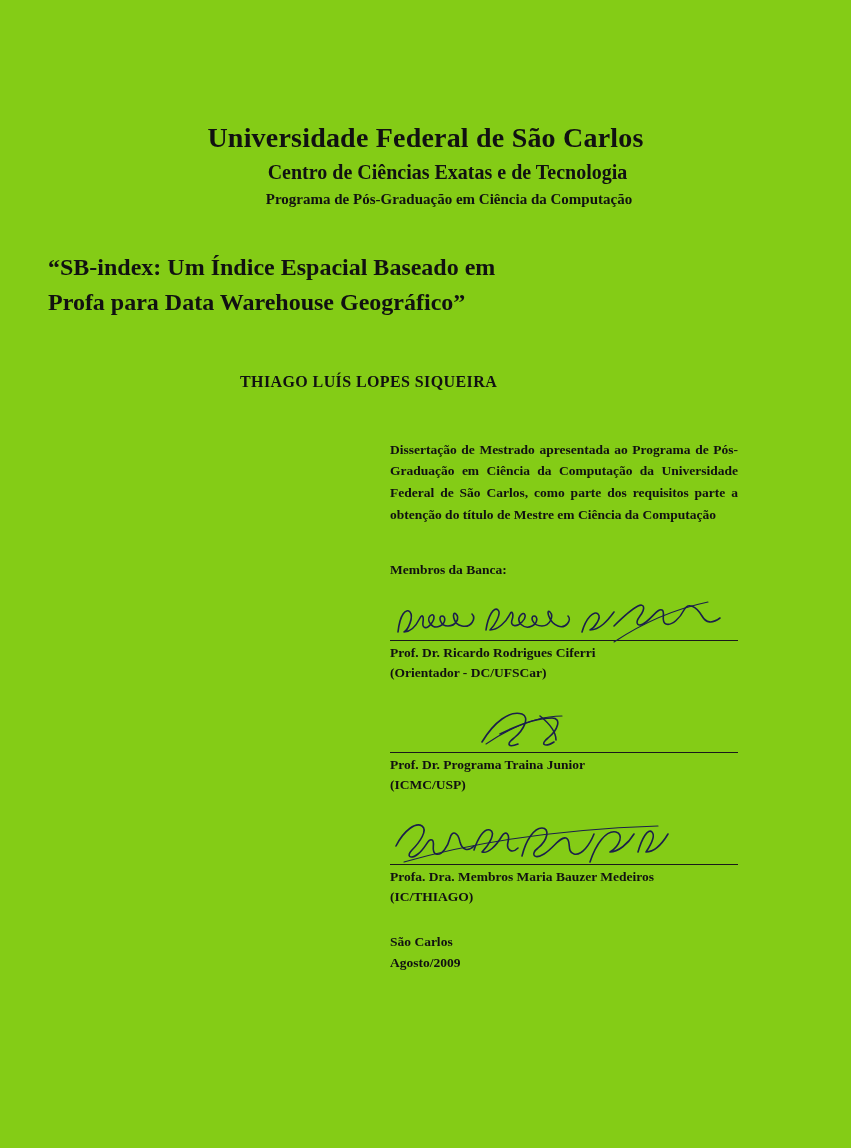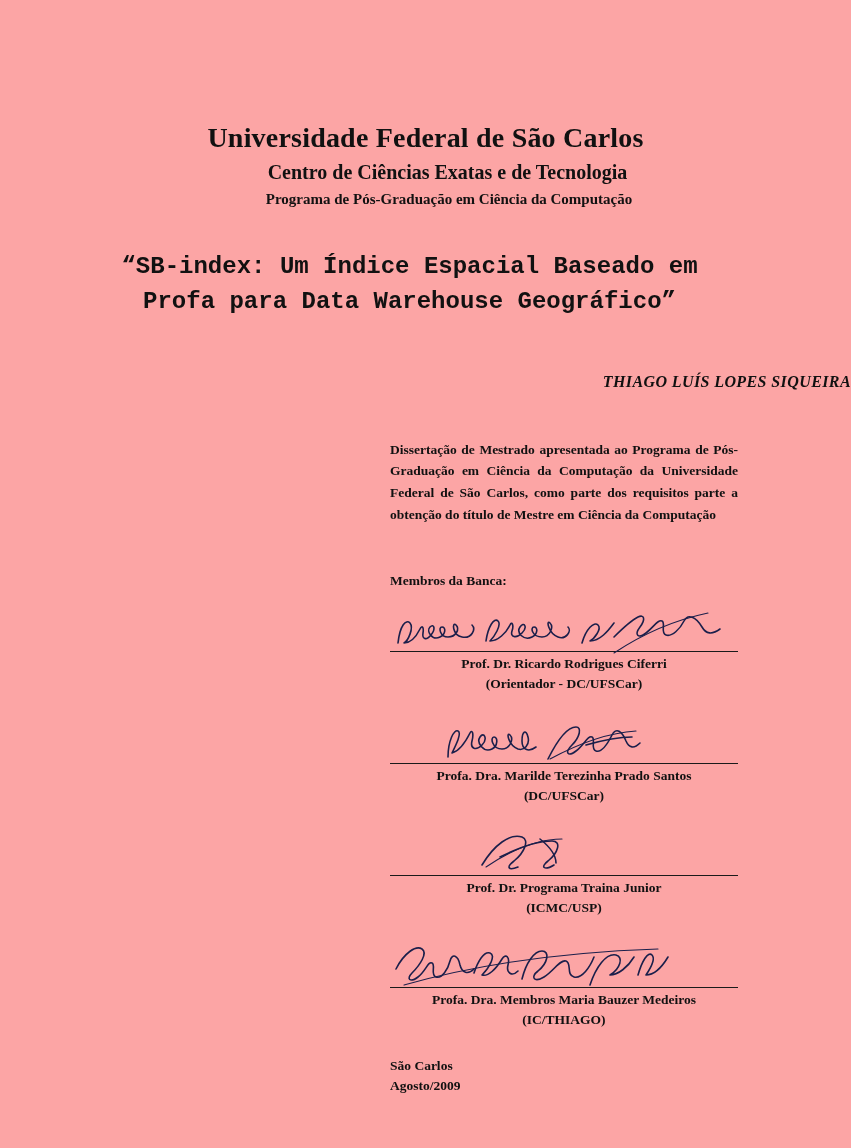--- a/index.html
+++ b/index.html
@@ -11,21 +11,21 @@
     width: 851px;
     height: 1148px;
     overflow: hidden;
     font-family: "Liberation Serif", serif;
     color: #111111;
   }
   .page {
     position: relative;
     width: 851px;
     height: 1148px;
-    background: #fca5a5;
+    background: #84cc16;
   }
 
   
   .header {
     text-align: center;
     padding-top: 122px;
   }
   .univ-name {
     font-size: 28px;
     font-weight: bold;
@@ -42,66 +42,63 @@
   .program-name {
     font-size: 15px;
     font-weight: bold;
     margin-top: 7px;
     line-height: 1.15;
     padding-left: 47px;
   }
 
   
   .title-block {
-    text-align: center;
+    text-align: left;
     margin-top: 42px;
     padding-left: 48px;
     padding-right: 80px;
-    font-family: Liberation Mono, monospace;
   }
   .title-line {
     font-size: 24px;
     font-weight: bold;
     line-height: 1.42;
   }
 
   
   .author {
     margin-top: 54px;
-    text-align: right;
+    text-align: left;
     padding-left: 240px;
     font-size: 16px;
     font-weight: bold;
     letter-spacing: 0.4px;
-    font-style: italic;
   }
 
   
   .rightcol {
     margin-top: 48px;
     margin-left: 390px;
     width: 348px;
   }
   .abstract {
     font-size: 13.5px;
     font-weight: bold;
     line-height: 1.62;
     text-align: justify;
     text-justify: inter-word;
   }
   .banca-label {
-    margin-top: 47px;
+    margin-top: 36px;
     font-size: 13.5px;
     font-weight: bold;
   }
 
   
   .sig-list {
     margin-top: 18px;
-    text-align: center;
   }
   .sig-entry {
     position: relative;
     margin-bottom: 26px;
   }
   .sig-space {
     position: relative;
     height: 44px;
   }
   .sig-rule {
@@ -192,35 +189,20 @@
               <path class="ink" d="M224 34 C232 26,240 18,248 14 C254 11,256 16,250 24 C244 32,248 36,256 30 C264 24,268 16,272 18 C276 20,270 30,276 32 C282 34,290 26,294 18 C298 10,306 14,312 24 C316 31,322 32,330 26"></path>
               <path class="ink-thin" d="M224 50 C248 34,280 18,318 10"></path>
             </svg>
           </div>
         </div>
         <div class="sig-rule"></div>
         <div class="sig-name">Prof. Dr. Ricardo Rodrigues Ciferri</div>
         <div class="sig-affil">(Orientador - DC/UFSCar)</div>
       </div>
 
-      <div class="sig-entry">
-        <div class="sig-space">
-          <div class="scribble">
-            <svg width="348" height="52" viewBox="0 0 348 52">
-              <path class="ink" d="M58 42 C58 26,64 14,68 16 C72 18,66 30,62 38 C70 36,76 26,80 18 C82 14,84 18,82 26 C80 34,86 36,92 30 C98 24,94 16,90 22 C86 28,94 38,102 34 C108 31,108 22,104 22 C100 22,102 34,112 34 C120 34,124 24,120 20 C116 16,118 30,128 34 C134 36,140 30,138 22 C136 14,132 16,132 26 C132 34,138 38,146 32"></path>
-              <path class="ink" d="M158 44 C166 28,176 12,186 12 C192 12,190 22,182 30 C174 38,178 42,186 36 C194 30,198 20,202 22 C206 24,200 34,206 36 C212 38,218 28,222 20 C226 12,232 16,236 26 C239 33,244 34,250 28"></path>
-              <path class="ink" d="M196 30 C210 26,228 22,242 22"></path>
-              <path class="ink-thin" d="M160 44 C186 30,214 18,246 16"></path>
-            </svg>
-          </div>
-        </div>
-        <div class="sig-rule"></div>
-        <div class="sig-name">Profa. Dra. Marilde Terezinha Prado Santos</div>
-        <div class="sig-affil">(DC/UFSCar)</div>
-      </div>
 
       <div class="sig-entry">
         <div class="sig-space">
           <div class="scribble">
             <svg width="348" height="52" viewBox="0 0 348 52">
               <path class="ink" d="M92 38 C104 18,120 6,132 10 C140 13,134 26,124 34 C116 40,118 44,128 40"></path>
               <path class="ink" d="M110 30 C126 22,146 14,162 14 C172 14,168 26,158 34 C150 40,154 44,164 38"></path>
               <path class="ink" d="M150 12 C160 20,166 28,166 36"></path>
               <path class="ink-thin" d="M96 40 C120 24,148 12,172 12"></path>
             </svg>

